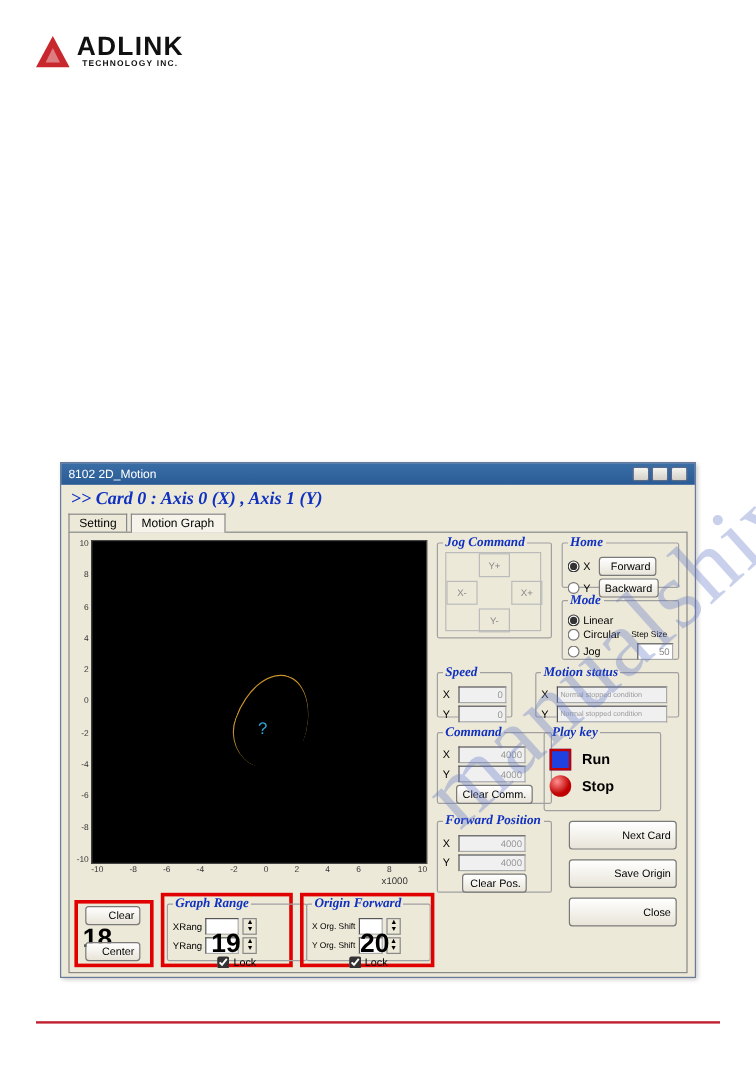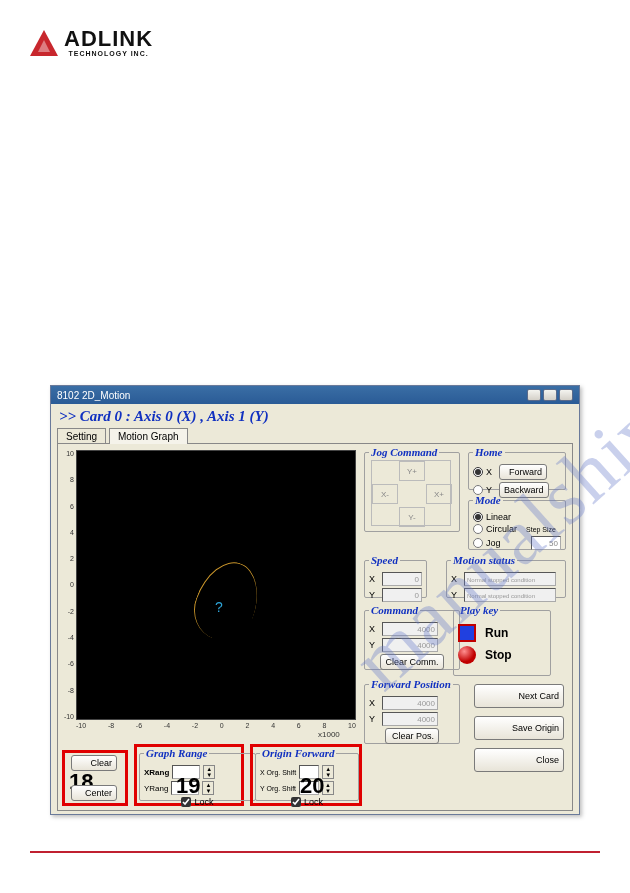--- a/index.html
+++ b/index.html
@@ -416,21 +416,21 @@
       <div class="big-num" style="position:absolute;top:16px;left:4px;">18</div>
       <div style="position:absolute;bottom:2px;left:6px;width:52px;">
         <span class="btn" style="min-width:46px;">Center</span>
       </div>
     </div>
 
     <div class="hlbox" style="top:300px; left:76px; width:110px; height:62px;">
       <fieldset class="win" style="position:relative; top:0px; left:2px; width:117px; height:54px; border:1px solid #a0a0a0;">
         <legend>Graph Range</legend>
         <div class="field-row">
-          <span style="font-size:8px;font-weight:bold;">XRang</span>
+          <span style="font-size:8px;">XRang</span>
           <span class="txt" style="width:28px;"></span>
           <span class="spin">
               <span>▲</span>
               <span>▼</span>
             </span>
         </div>
         <div class="big-num" style="position:absolute;top:14px;left:36px;">19</div>
         <div class="field-row">
           <span style="font-size:8px;">YRang</span>
           <span class="txt" style="width:28px;"></span>

